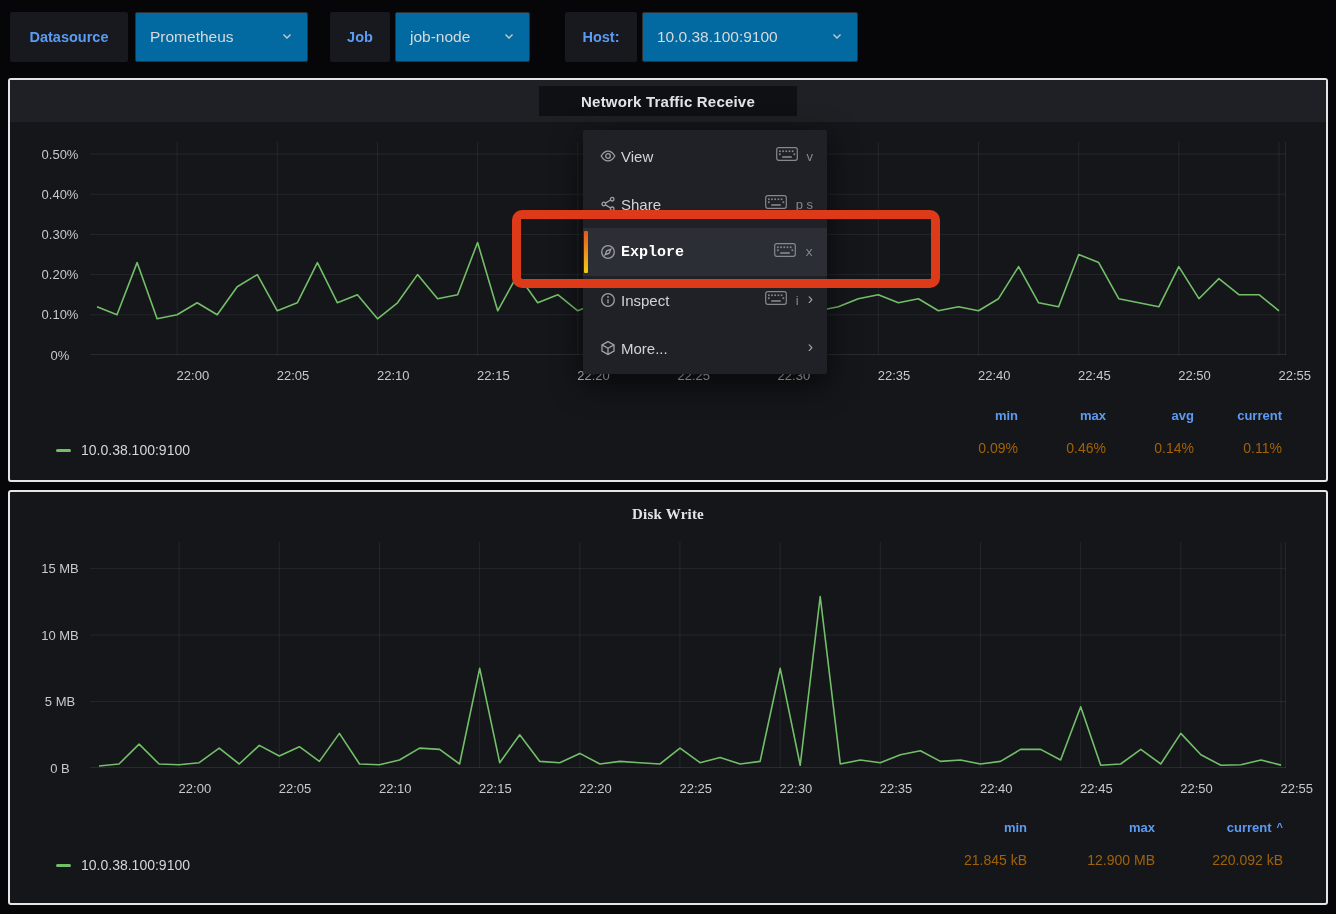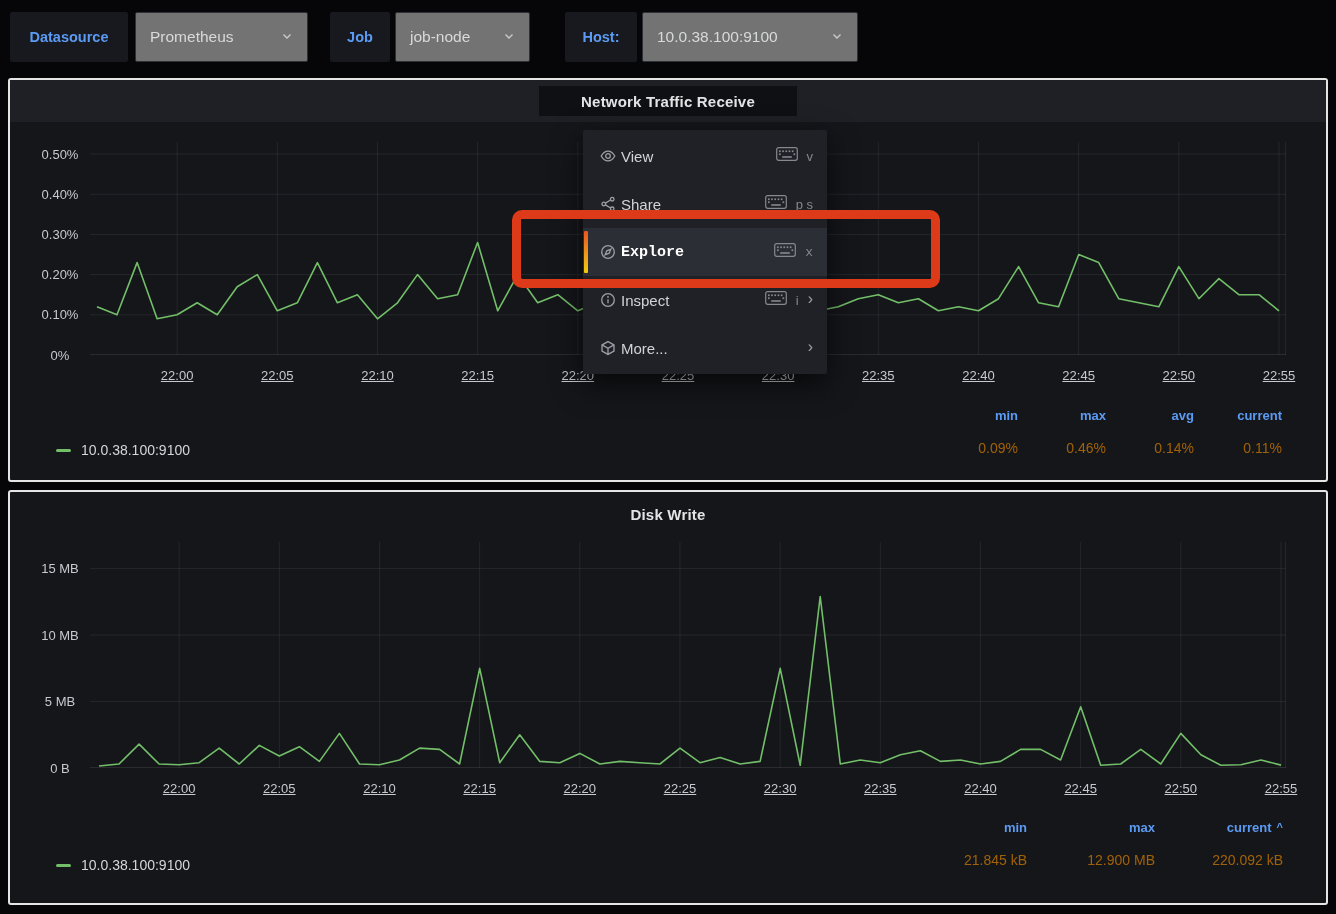--- a/index.html
+++ b/index.html
@@ -4,47 +4,47 @@
 <style>
   html,body{margin:0;padding:0;background:#060608;}
   body{position:relative;width:1336px;height:914px;overflow:hidden;
        font-family:"Liberation Sans",sans-serif;color:#d8d9da;}
 
   
   .var-label,.var-value{position:absolute;top:12px;height:50px;box-sizing:border-box;
       display:flex;align-items:center;border-radius:2px;}
   .var-label{background:#17191e;color:#5b9bf3;font-weight:bold;font-size:14.5px;
       justify-content:center;text-align:right;}
-  .var-value{background:#737373;border:1px solid #2e3037;color:#d8d9da;font-size:15.5px;
+  .var-value{background:#0369a1;border:1px solid #2e3037;color:#d8d9da;font-size:15.5px;
       padding:0 14px;gap:10px;cursor:pointer;justify-content:space-between;}
   #vl1{left:10px;width:118px}   #vv1{left:135px;width:173px}
   #vl2{left:330px;width:60px}   #vv2{left:395px;width:135px}
   #vl3{left:565px;width:72px}   #vv3{left:642px;width:216px}
 
   
   .panel{position:absolute;left:8px;width:1320px;background:#15161a;
       border:2px solid #e5e5e5;border-radius:3px;box-sizing:border-box;}
   #panel1{top:78px;height:404px;}
   #panel2{top:490px;height:415px;}
   #panel1 .panel-header{position:absolute;left:0;top:0;right:0;height:42px;background:#1e2025;
       display:flex;align-items:center;justify-content:center;}
   #panel2 .panel-header{position:absolute;left:0;top:0;right:0;height:44px;
       display:flex;align-items:center;justify-content:center;}
   .panel-title-box{height:30px;display:flex;align-items:center;padding:0 42px;
       background:#0f1014;cursor:pointer;}
-  #panel2 .panel-title-box{background:transparent;padding:0 12px;}
+  #panel2 .panel-title-box{background:transparent;padding:0 12px;font-family:Liberation Serif, serif;}
   .panel-title{font-size:15px;font-weight:bold;color:#e3e4e6;letter-spacing:.2px;}
 
   .chart-svg{position:absolute;}
   #chart1{left:80px;top:62px;}
   #chart2{left:80px;top:50px;}
 
   .axis-label{position:absolute;font-size:13px;color:#c7c9ce;line-height:17px;}
   .axis-label.y{width:72px;left:14px;text-align:center;}
-  .axis-label.x{width:64px;text-align:center;text-decoration:underline;}
+  .axis-label.x{width:64px;text-align:right;}
 
   .legend-name{position:absolute;left:46px;display:flex;align-items:center;gap:10px;
       font-size:14px;color:#d5d6d9;cursor:pointer;height:20px;}
   #legend-name-1{top:360px;} #legend-name-2{top:363px;}
   .series-dash{display:inline-block;width:15px;height:3px;border-radius:2px;}
 
   .stats{position:absolute;display:grid;row-gap:17px;}
   #stats1{right:44px;top:328px;grid-template-columns:repeat(4,88px);}
   #stats2{right:43px;top:328px;grid-template-columns:repeat(3,128px);}
   .stat-h{justify-self:end;font-size:13px;font-weight:600;color:#5b9bf3;cursor:pointer;

